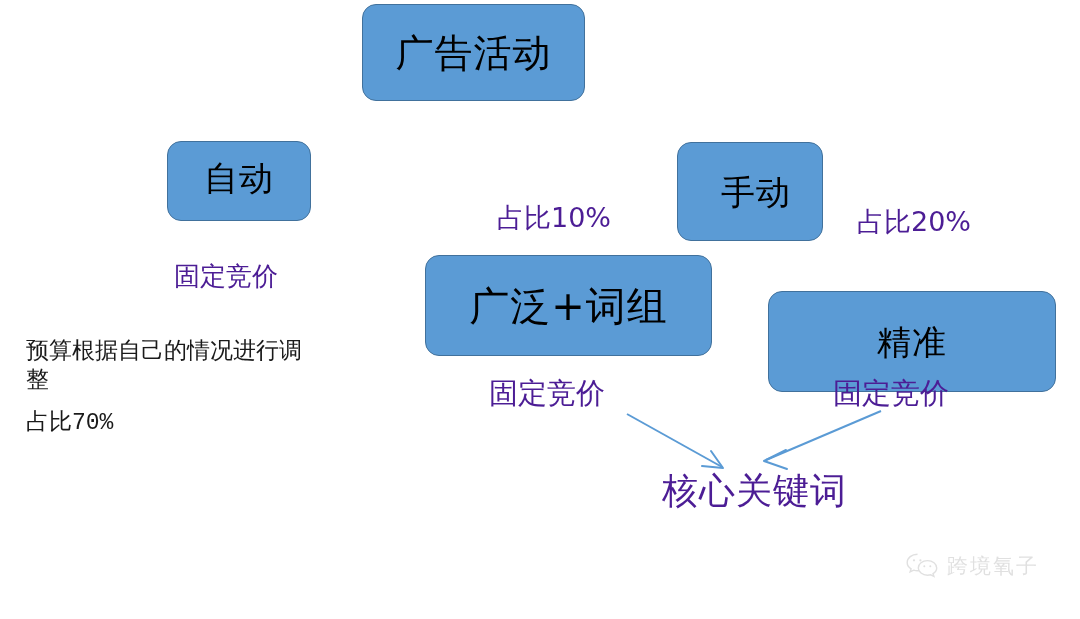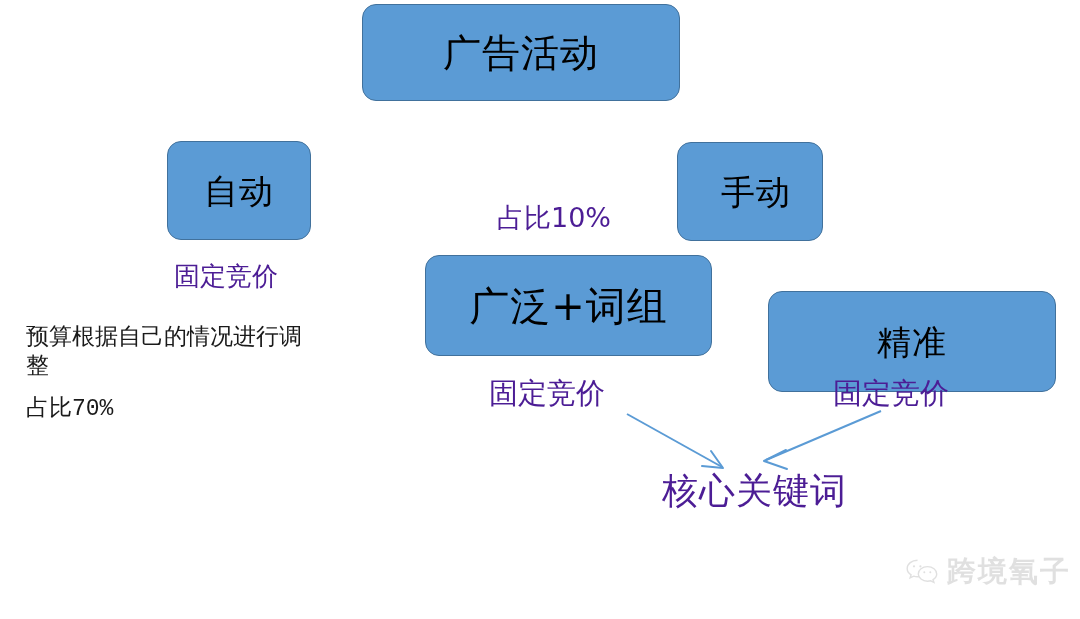--- a/index.html
+++ b/index.html
@@ -30,27 +30,28 @@
     color: #000000;
     letter-spacing: 1px;
     white-space: nowrap;
   }
   .node-label {
     display: block;
     line-height: 1;
   }
   #node-campaign {
     left: 362px; top: 4px;
-    width: 318px; height: 97px;
+    width: 223px; height: 97px;
     font-size: 38px;
   }
   #node-auto {
     left: 167px; top: 141px;
-    width: 144px; height: 99px;
+    width: 144px; height: 80px;
     font-size: 34px;
+    font-family: Liberation Mono, monospace;
   }
   #node-manual {
     left: 677px; top: 142px;
     width: 146px; height: 99px;
     font-size: 34px;
     padding-left: 12px;
   }
   #node-broad-phrase {
     left: 425px; top: 255px;
     width: 287px; height: 101px;
@@ -68,21 +69,21 @@
     color: #4c1d95;
     white-space: nowrap;
     line-height: 1;
   }
   #caption-auto-bid {
     left: 174px; top: 263px;
     font-size: 26px;
   }
   #note-auto {
     position: absolute;
-    left: 26px; top: 322px;
+    left: 26px; top: 336px;
     width: 330px;
     font-size: 23px;
     line-height: 1.28;
     color: #1a1a1a;
   }
   #note-auto-share {
     margin-top: 14px;
     font-family: Liberation Mono, monospace;
   }
   #caption-share-10 {
@@ -125,25 +126,24 @@
 
   #watermark {
     position: absolute;
     left: 905px; top: 552px;
     display: flex;
     align-items: center;
     gap: 8px;
     opacity: 0.30;
   }
   #watermark-text {
-    font-size: 29px;
+    font-size: 21px;
     color: #9a9a9a;
     letter-spacing: 2px;
     white-space: nowrap;
-    font-weight: bold;
   }
   #wechat-icon { display: block; }
 </style>
 </head>
 <body>
 
 <div id="canvas">
 
   <svg id="arrows" viewBox="0 0 1080 619" xmlns="http://www.w3.org/2000/svg">
     <g stroke="#5B9BD5" stroke-width="2" fill="none">
@@ -177,20 +177,21 @@
   <div class="caption" id="caption-auto-bid">固定竞价</div>
 
   <div id="note-auto">
     <div>预算根据自己的情况进行调</div>
     <div>整</div>
     <div id="note-auto-share">占比70%</div>
   </div>
 
   <div class="caption" id="caption-share-10">占比10%</div>
 
+  <div class="caption" id="caption-share-20">占比20%</div>
 
   <div class="caption" id="caption-bid-mid">固定竞价</div>
 
   <div class="caption" id="caption-bid-right">固定竞价</div>
 
   <div class="caption" id="caption-core-keyword">核心关键词</div>
 
 
   <div id="watermark">
     <span>

